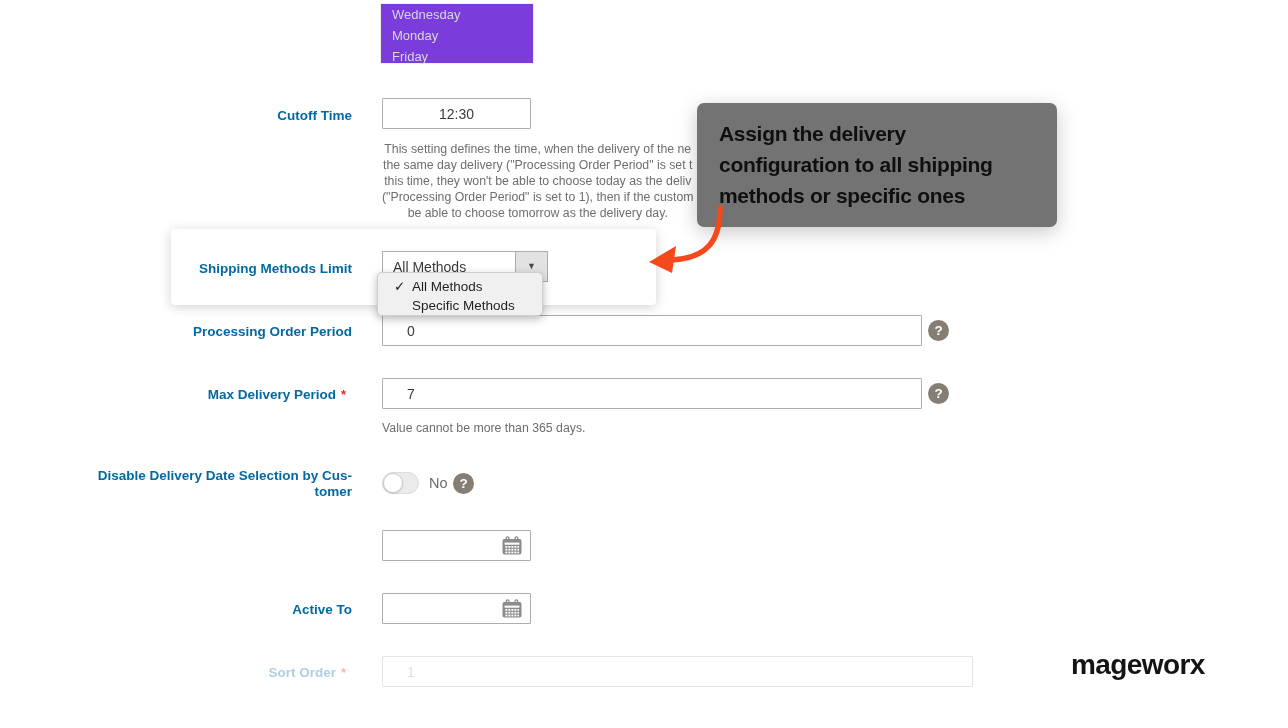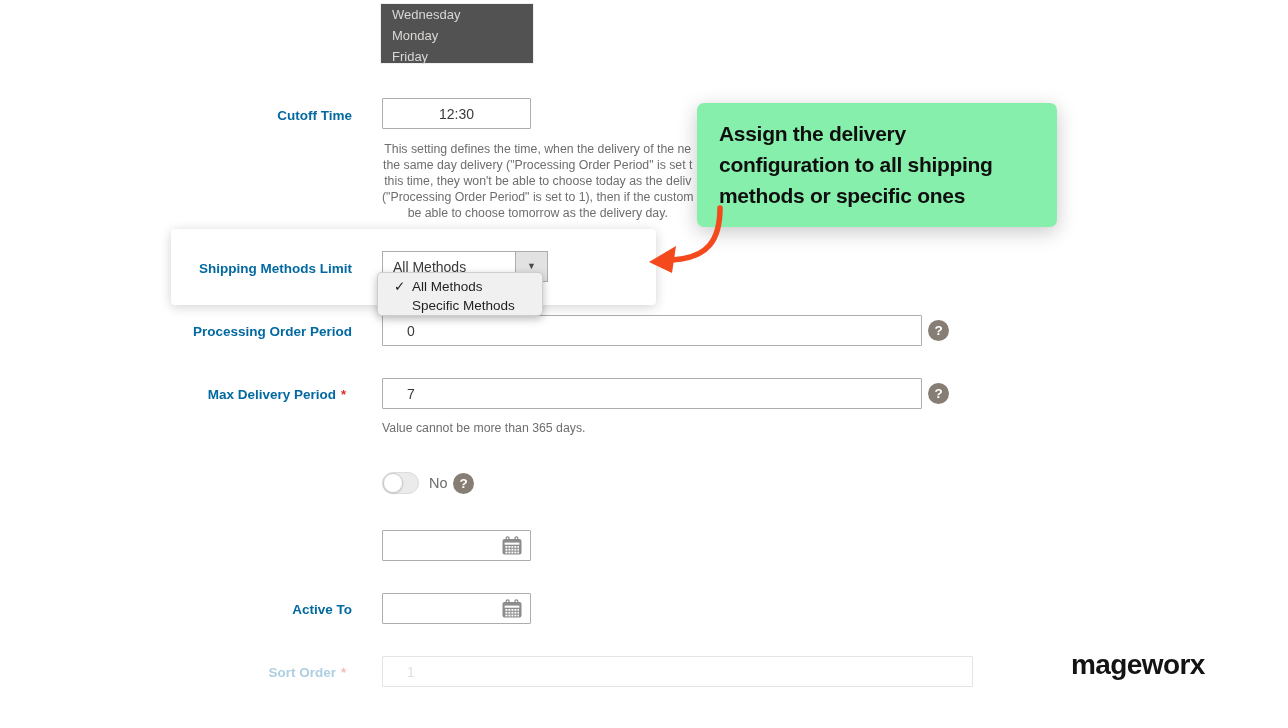--- a/index.html
+++ b/index.html
@@ -22,21 +22,21 @@
   .help-text div { white-space:nowrap; }
   .note { position:absolute; font-size:12.3px; color:#6e6e6e; }
   .qicon {
     position:absolute; width:21px; height:21px; border-radius:50%;
     background:#867e74; color:#fff; font-size:13.5px; font-weight:700;
     text-align:center; line-height:21px; cursor:pointer;
   }
   
   .faded-days {
     position:absolute; left:380px; top:3px; width:154px; height:61px;
-    background:#404040; border:1px solid #efeeee; opacity:.9;
+    background:#6d28d9; border:1px solid #efeeee; opacity:.9;
   }
   .faded-days div {
     color:#d6d3d1; font-size:13px; line-height:20px; padding-left:11px; margin-top:1px;
   }
   
   .card {
     position:absolute; left:171px; top:229px; width:485px; height:76px;
     background:#fff; border-radius:4px; box-shadow:0 2px 12px rgba(0,0,0,.18); z-index:2;
   }
   
@@ -71,21 +71,21 @@
     background:#fff; border:1px solid #cbcbcb; box-shadow:0 1px 2px rgba(0,0,0,.12);
   }
   .toggle-label { position:absolute; left:429px; top:475px; font-size:14.5px; color:#6b6b6b; }
   
   .cal-icon { position:absolute; cursor:pointer; }
   
   .sort-row { position:absolute; left:0; top:0; width:100%; height:100%; opacity:.32; }
   
   .callout {
     position:absolute; left:697px; top:103px; width:360px; height:124px;
-    background:#86efac; border-radius:7px; box-shadow:0 5px 20px rgba(0,0,0,.22);
+    background:#737373; border-radius:7px; box-shadow:0 5px 20px rgba(0,0,0,.22);
     z-index:10; padding:15px 0 0 22px;
     font-size:21px; line-height:31px; font-weight:700; letter-spacing:-.3px;
     color:#0f0f0f; white-space:pre-line;
   }
   .arrow-svg { position:absolute; left:640px; top:198px; z-index:11; }
   
   .logo {
     position:absolute; left:1071px; top:649px; font-size:28px; font-weight:700;
     letter-spacing:-.6px; color:#141414;
   }
@@ -130,20 +130,24 @@
   <div class="lbl" style="left:60px; top:324px; width:292px;">Processing Order Period</div>
   <input class="input" style="left: 382px; top: 315px; width: 540px;" value="0">
   <div class="qicon" style="left:928px; top:320px;">?</div>
 
   <div class="lbl" style="left:60px; top:387px; width:276px;">Max Delivery Period</div>
   <span class="asterisk" style="left:341px; top:387px;">*</span>
   <input class="input" style="left: 382px; top: 378px; width: 540px;" value="7">
   <div class="qicon" style="left:928px; top:383px;">?</div>
   <div class="note" style="left:382px; top:421px;">Value cannot be more than 365 days.</div>
 
+  <div class="lbl" style="left:60px; top:468px; width:292px;">
+    <div>Disable Delivery Date Selection by Cus-</div>
+    <div>tomer</div>
+  </div>
   <div class="toggle">
     <div class="knob"></div>
   </div>
   <div class="toggle-label">No</div>
   <div class="qicon" style="left:453px; top:473px;">?</div>
 
   <input class="input" style="left: 382px; top: 530px; width: 149px;" value="">
   <svg class="cal-icon" style="left:502px; top:536px;" width="20" height="19" viewBox="0 0 20 19">
     <rect x="0.5" y="3" width="19" height="15.5" rx="2" fill="#8c8c8c"></rect>
     <rect x="2.6" y="6.6" width="14.8" height="2.1" fill="#fff"></rect>

